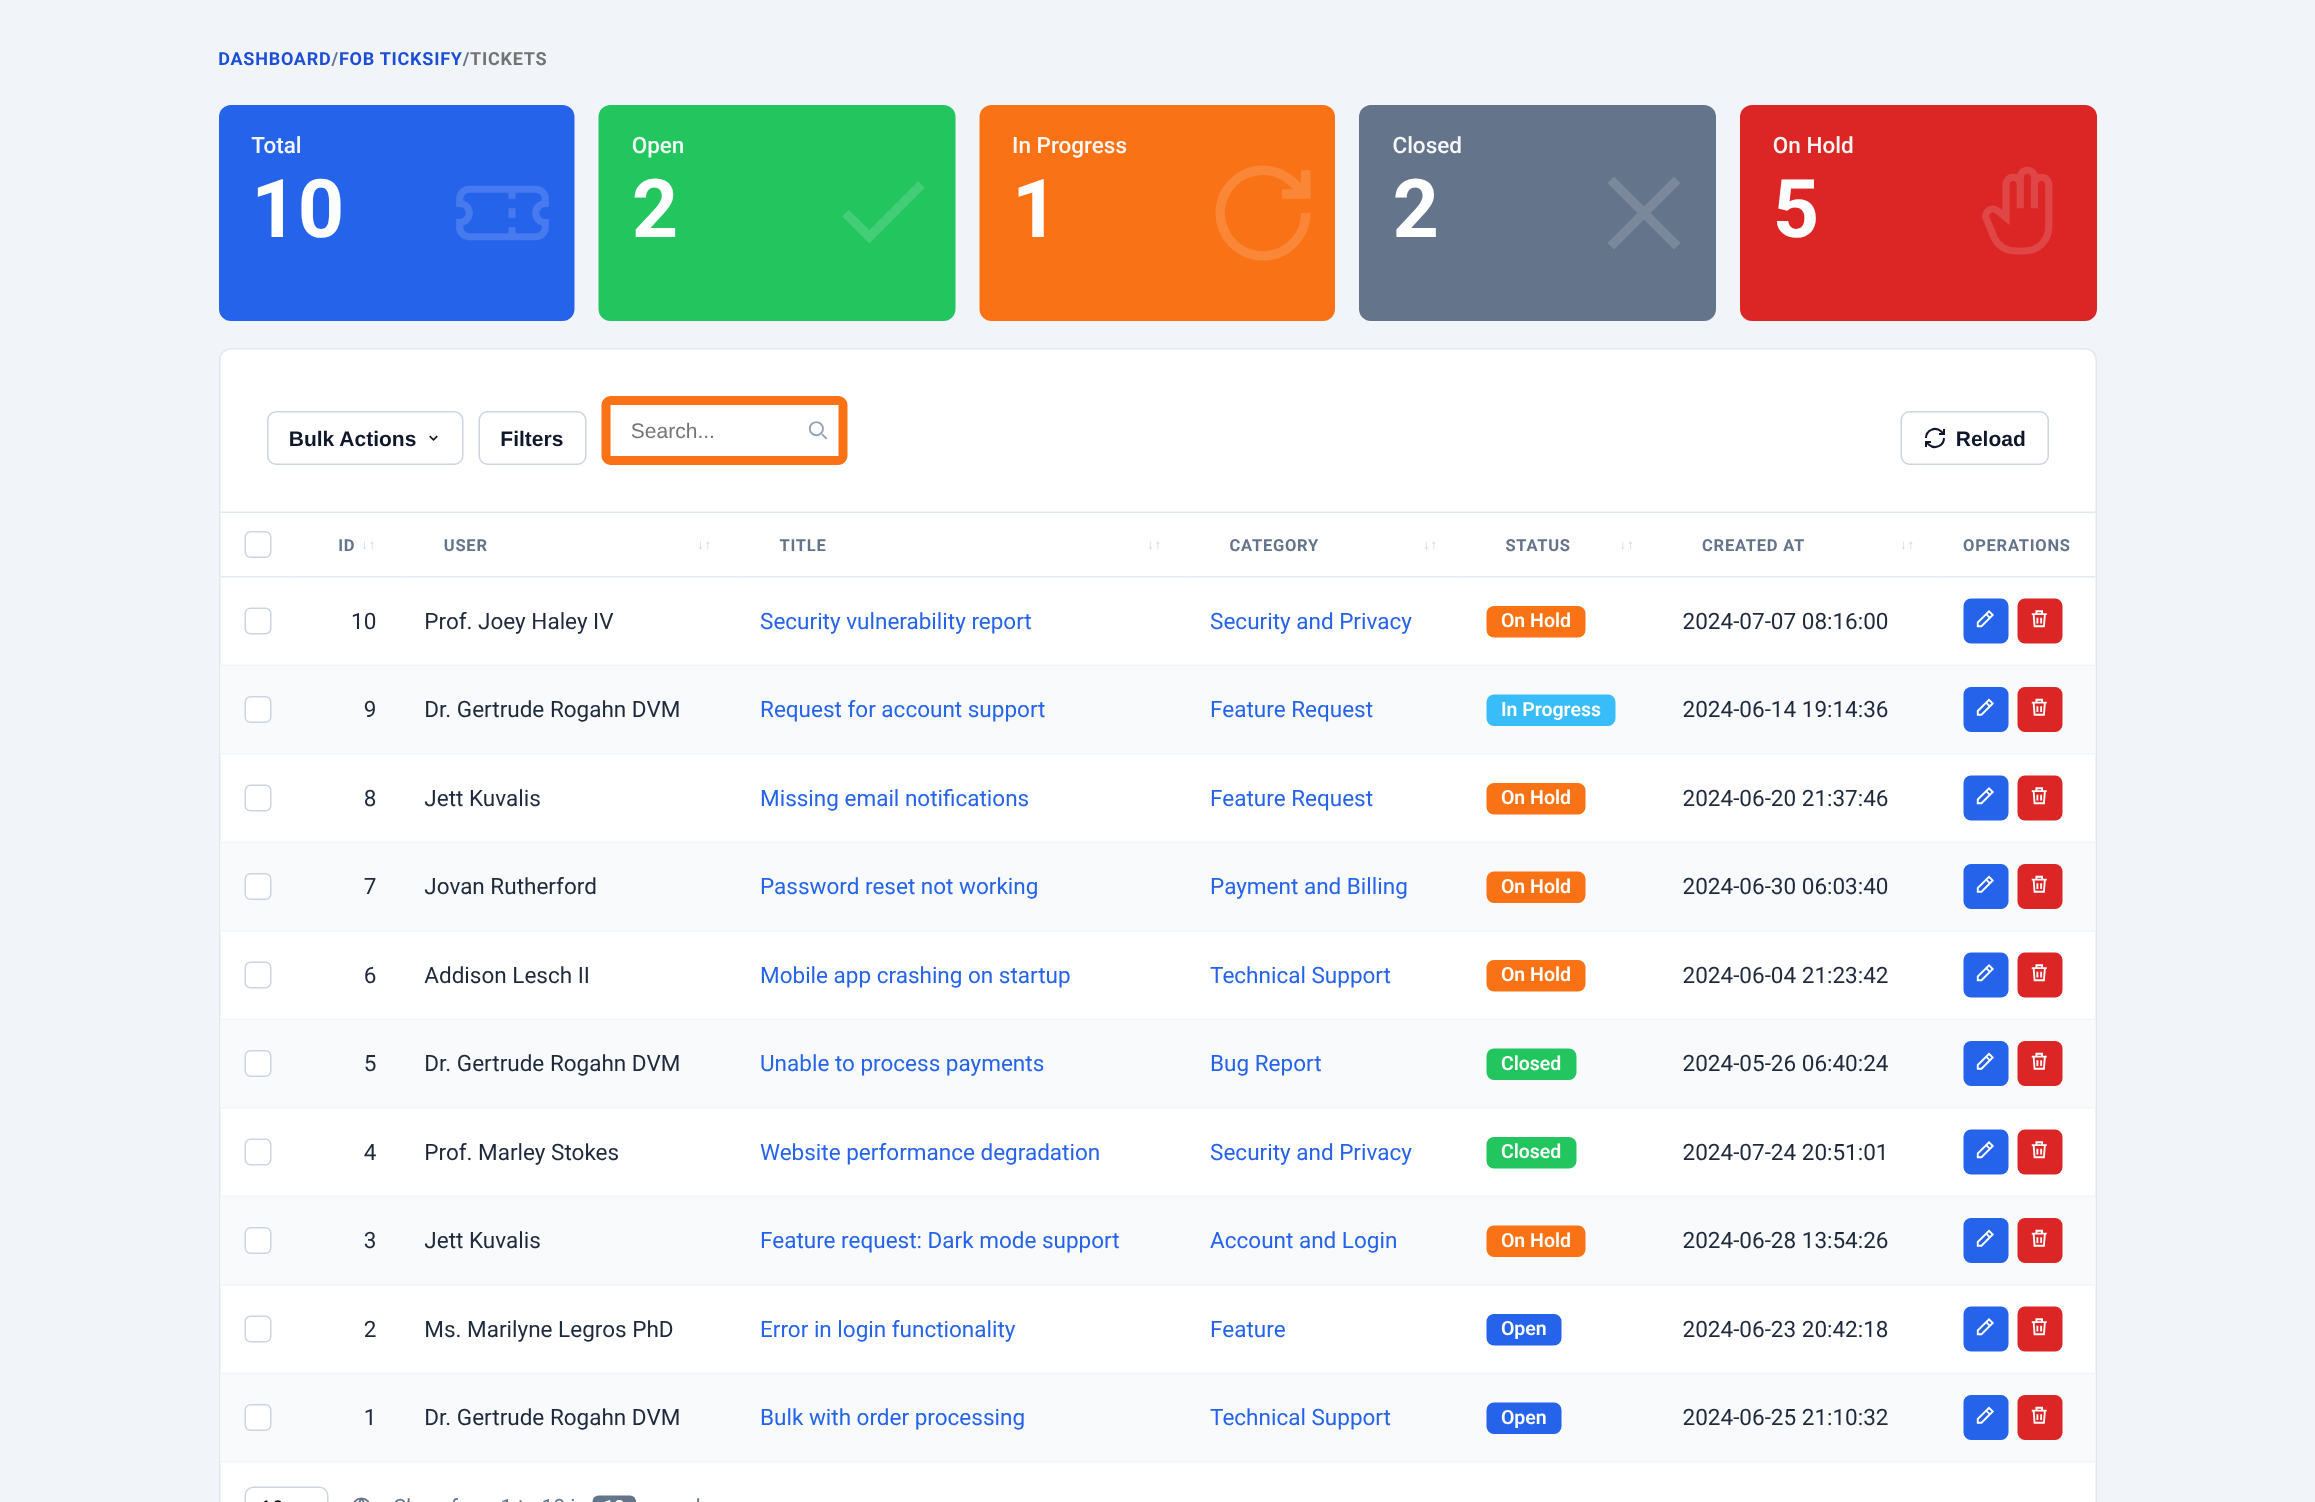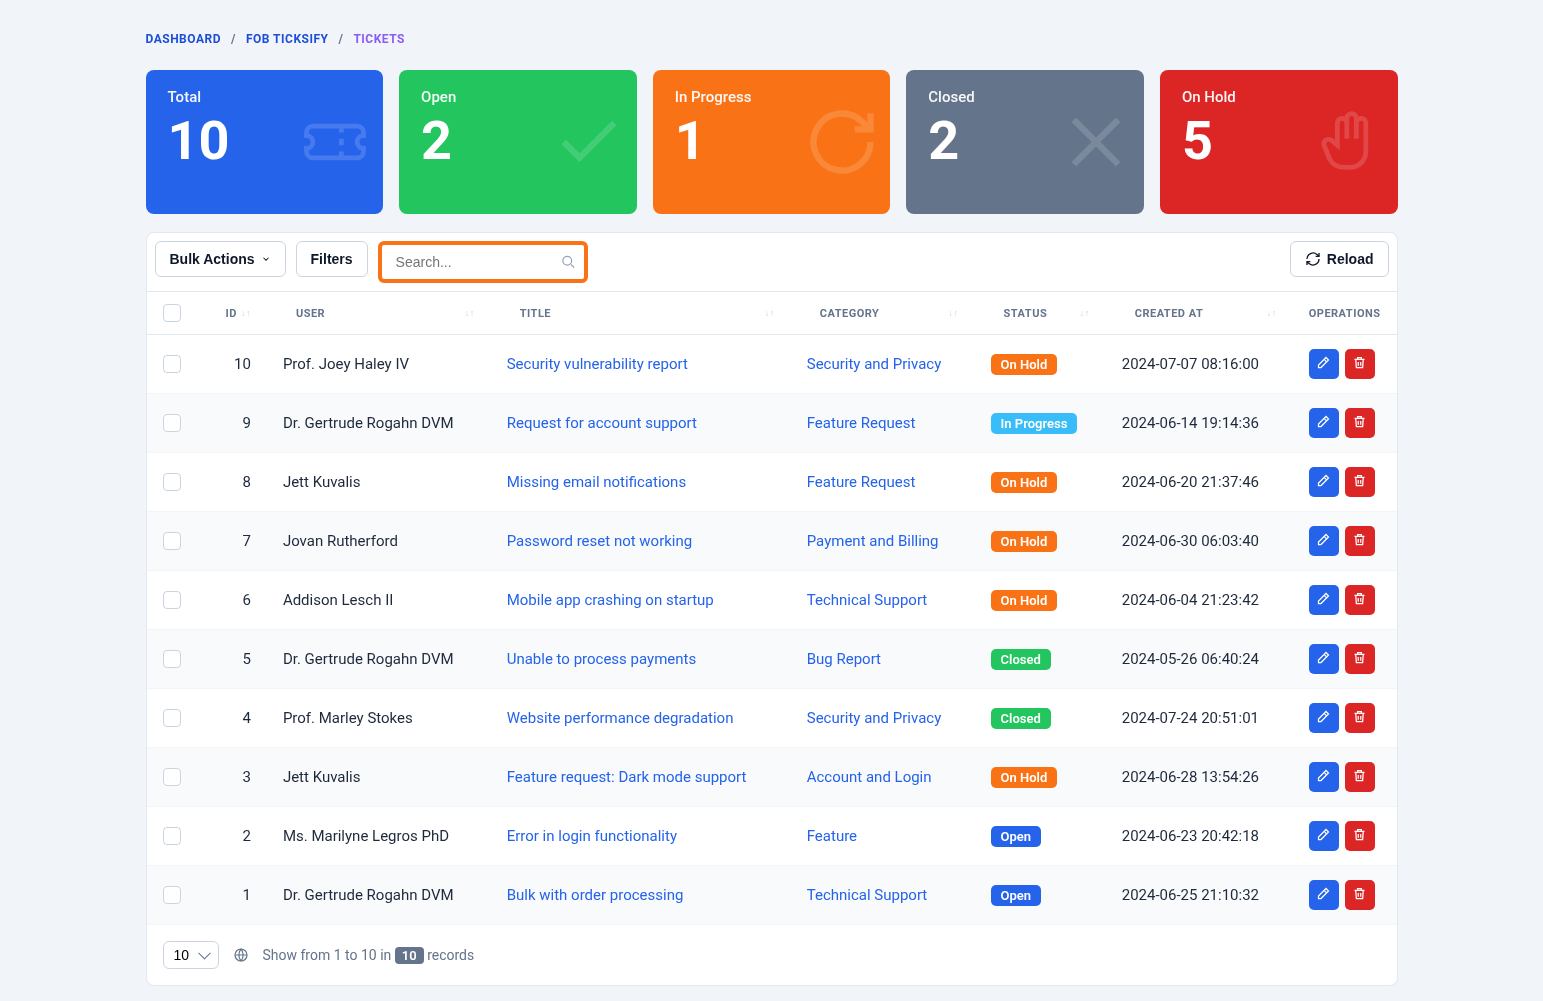--- a/index.html
+++ b/index.html
@@ -1,36 +1,36 @@
 <!DOCTYPE html>
 <html><head>
 <meta charset="utf-8">
 <style>
 * { box-sizing: border-box; margin: 0; padding: 0; }
 body { font-family: -apple-system, BlinkMacSystemFont, "Segoe UI", Roboto, sans-serif; background: #f1f5f9; color: #1e293b; font-size: 14px; }
 .container { max-width: 1300px; margin: 0 auto; padding: 32px 24px; }
-.breadcrumb { display: flex; gap: 10px; font-size: 12px; font-weight: 700; letter-spacing: 0.5px; margin-bottom: 24px; }
+.breadcrumb { display: flex; font-size: 12px; font-weight: 700; letter-spacing: 0.5px; margin-bottom: 24px; }
 .breadcrumb a { color: #1d4ed8; text-decoration: none; text-transform: uppercase; }
 .breadcrumb .sep { color: #64748b; }
-.breadcrumb .current { color: #8b5cf6; text-transform: uppercase; }
+.breadcrumb .current { color: #737373; text-transform: uppercase; }
 .stats { display: grid; grid-template-columns: repeat(5, 1fr); gap: 16px; margin-bottom: 18px; }
 .stat-card { position: relative; border-radius: 8px; padding: 18px 22px 16px; color: #fff; overflow: hidden; min-height: 144px; }
 .stat-card .label { font-size: 15px; font-weight: 500; opacity: 0.95; }
 .stat-card .value { font-size: 54px; font-weight: 700; margin-top: 8px; line-height: 1; }
 .stat-card .bgicon { position: absolute; right: 10px; top: 50%; transform: translateY(-50%); opacity: 0.15; }
 .stat-total { background: #2563eb; }
 .stat-open { background: #22c55e; }
 .stat-progress { background: #f97316; }
 .stat-closed { background: #64748b; }
 .stat-hold { background: #dc2626; }
 .panel { background: #fff; border: 1px solid #e2e8f0; border-radius: 8px; }
-.toolbar { display: flex; align-items: flex-start; gap: 10px; padding: 8px; border-bottom: 1px solid #e2e8f0; }
+.toolbar { display: flex; align-items: flex-end; gap: 10px; padding: 31px; border-bottom: 1px solid #e2e8f0; }
 .btn { border: 1px solid #cbd5e1; background: #fff; border-radius: 6px; padding: 9px 14px; font-size: 14px; font-weight: 600; color: #0f172a; cursor: pointer; display: inline-flex; align-items: center; gap: 6px; }
 .search-wrap { position: relative; }
-.search-input { border: 4px solid #f97316; border-radius: 6px; padding: 9px 36px 9px 14px; font-size: 14px; width: 210px; outline: none; }
+.search-input { border: 6px solid #f97316; border-radius: 6px; padding: 9px 36px 9px 14px; font-size: 14px; width: 164px; outline: none; }
 .search-wrap svg { position: absolute; right: 12px; top: 50%; transform: translateY(-50%); color: #94a3b8; }
 .spacer { flex: 1; }
 table { width: 100%; border-collapse: collapse; }
 thead th { font-size: 11px; font-weight: 700; letter-spacing: 0.5px; color: #64748b; text-align: left; padding: 12px 16px; text-transform: uppercase; border-bottom: 1px solid #e2e8f0; }
 .sort-icons { display: inline-flex; flex-direction: row; gap: 0; margin-left: 4px; vertical-align: middle; color: #cbd5e1; font-size: 9px; }
 tbody tr { border-bottom: 1px solid #f1f5f9; }
 tbody tr:nth-child(even) { background: #f8fafc; }
 tbody td { padding: 14px 16px; font-size: 15px; vertical-align: middle; }
 .chk { width: 18px; height: 18px; border: 1.5px solid #cbd5e1; border-radius: 4px; background: #fff; cursor: pointer; }
 .link { color: #2563eb; text-decoration: none; }

